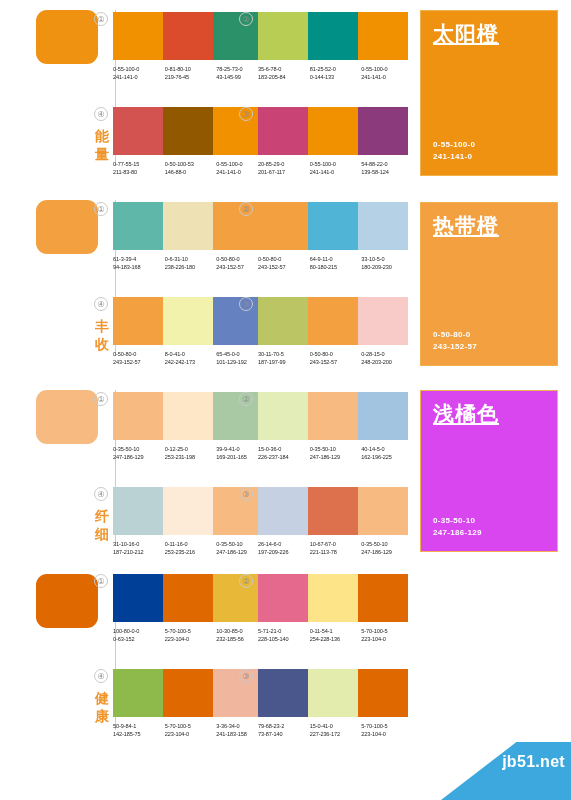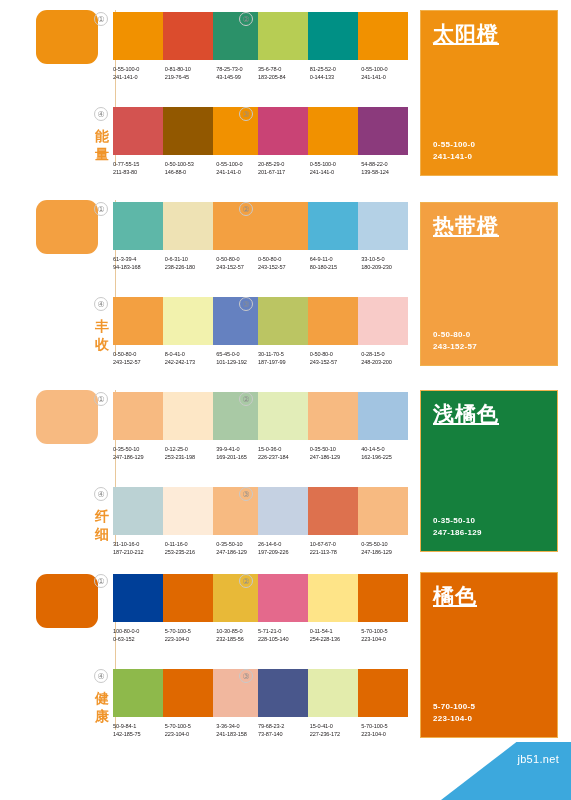--- a/index.html
+++ b/index.html
@@ -135,24 +135,24 @@
     overflow: hidden;
   }
   #watermark .wm-bg {
     position: absolute;
     inset: 0;
     background: #3ca8dd;
     clip-path: polygon(100% 0, 100% 100%, 0 100%, 58% 0);
   }
   #watermark .wm-url {
     position: absolute;
-    right: 12px;
+    right: 6px;
     top: 11px;
-    font-size: 11px;
-    font-weight: normal;
+    font-size: 16px;
+    font-weight: bold;
     color: #ffffff;
     letter-spacing: 0.3px;
   }
   #watermark .wm-name {
     position: absolute;
     right: 4px;
     top: 24px;
     font-size: 20px;
     font-weight: bold;
     color: #ffffff;
@@ -454,21 +454,21 @@
             <span>10-67-67-0</span>
             <span>221-113-78</span>
           </div>
           <div class="code">
             <span>0-35-50-10</span>
             <span>247-186-129</span>
           </div>
         </div>
       </div>
     </div>
-    <div class="feature" style="top: 390px; height: 162px; background: #15803d; border-color: rgb(240, 177, 78);">
+    <div class="feature" style="top: 390px; height: 162px; background: #d946ef; border-color: rgb(240, 177, 78);">
       <div class="feature-title">浅橘色</div>
       <div class="feature-code" style="top: 124px;">0-35-50-10</div>
       <div class="feature-code" style="top: 136px;">247-186-129</div>
     </div>
     <div class="group" style="top: 562px; height: 186px;">
       <div class="sidebar" style="height: 186px;">
         <div class="sidebar-swatch" style="background: rgb(223, 104, 0); margin-top: 12px;"></div>
         <div class="sidebar-rule" style="background: rgb(232, 199, 154); top: 12px; height: 156px;"></div>
         <div class="sidebar-label" style="top: 128px;">健</div>
         <div class="sidebar-label" style="top: 146px;">康</div>
@@ -555,23 +555,18 @@
             <span>15-0-41-0</span>
             <span>227-236-172</span>
           </div>
           <div class="code">
             <span>5-70-100-5</span>
             <span>223-104-0</span>
           </div>
         </div>
       </div>
     </div>
-    <div class="feature" style="top: 572px; height: 166px; background: rgb(223, 104, 0); border-color: rgb(240, 177, 78);">
-      <div class="feature-title">橘色</div>
-      <div class="feature-code" style="top: 128px;">5-70-100-5</div>
-      <div class="feature-code" style="top: 140px;">223-104-0</div>
-    </div>
   </div>
 
 <div id="watermark">
   <div class="wm-bg"></div>
   <div class="wm-url">jb51.net</div>
 </div>
 
 </body></html>

